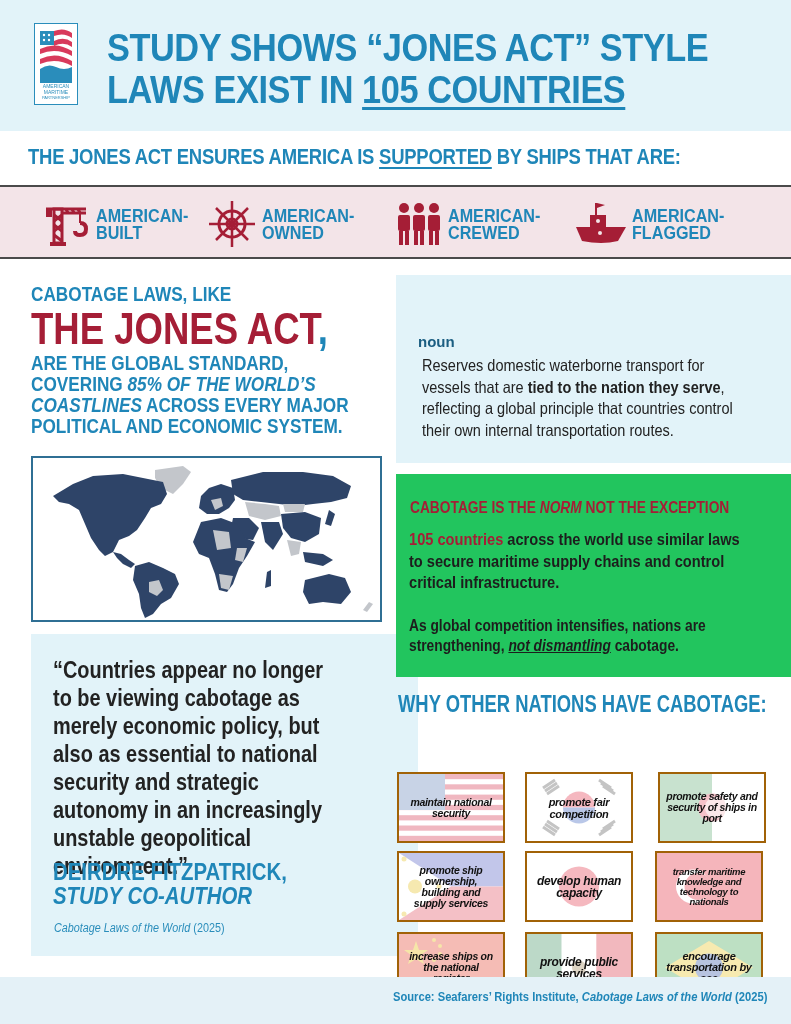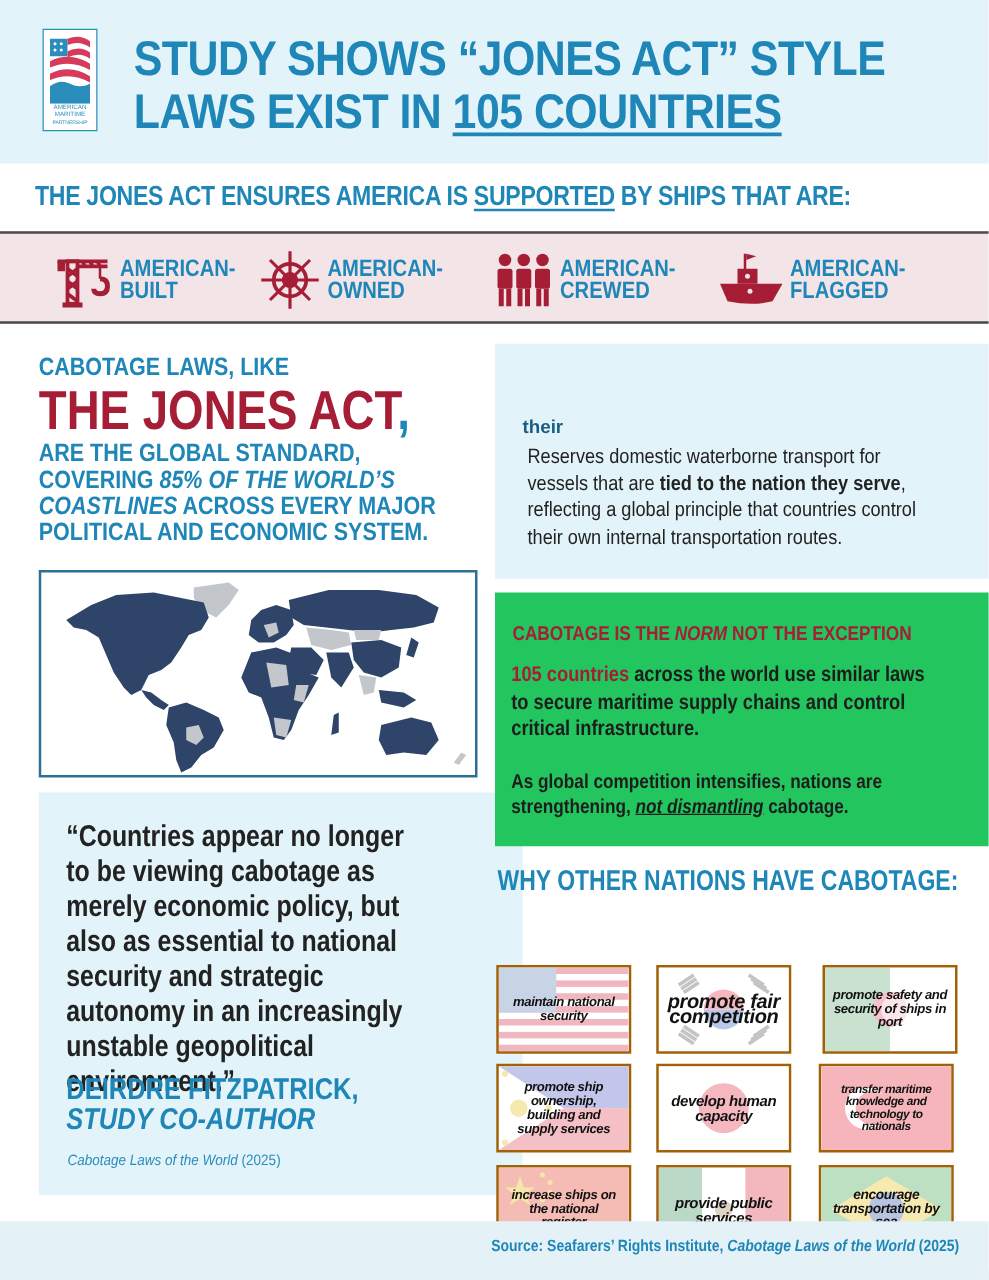--- a/index.html
+++ b/index.html
@@ -237,21 +237,21 @@
 <div class="quote">
   <div class="quote-text">“Countries appear no longer to be viewing cabotage as merely economic policy, but also as essential to national security and strategic autonomy in an increasingly unstable geopolitical environment.”</div>
   <div class="quote-author">
     <span>DEIRDRE FITZPATRICK,</span>
     <span class="role">STUDY CO-AUTHOR</span>
   </div>
   <div class="quote-cite"><i>Cabotage Laws of the World</i><span> (2025)</span></div>
 </div>
 
 <div class="def">
-  <div class="def-pos">their</div>
+  <div class="def-pos">noun</div>
   <div class="def-body"><span>Reserves domestic waterborne transport for vessels that are </span><b>tied to the nation they serve</b><span>, reflecting a global principle that countries control their own internal transportation routes.</span></div>
 </div>
 
 <div class="norm">
   <div class="norm-title"><span>CABOTAGE IS THE </span><i>NORM</i><span> NOT THE EXCEPTION</span></div>
   <div class="norm-p1"><span class="hl">105 countries</span><span> across the world use similar laws to secure maritime supply chains and control critical infrastructure.</span></div>
   <div class="norm-p2"><span>As global competition intensifies, nations are strengthening, </span><span class="em">not dismantling</span><span> cabotage.</span></div>
 </div>
 
 <div class="why-title">WHY OTHER NATIONS HAVE CABOTAGE:</div>
@@ -277,21 +277,21 @@
     <rect width="104" height="67" fill="#fff"></rect>
     <path d="M36 33.5 A16 16 0 0 1 68 33.5 Z" fill="#f5b8c0"></path>
     <path d="M36 33.5 A16 16 0 0 0 68 33.5 Z" fill="#b9c7e8"></path>
     <g stroke="#c4c4c4" stroke-width="3">
         <path d="M16 14 L28 6 M18 17 L30 9 M20 20 L32 12"></path>
         <path d="M72 6 L84 14 M74 9 L86 17 M76 12 L88 20"></path>
         <path d="M16 53 L28 61 M18 50 L30 58 M20 47 L32 55"></path>
         <path d="M72 61 L84 53 M74 58 L86 50 M76 55 L88 47"></path>
       </g>
   </svg>
-  <div class="flag-label" style="font-size:16px; line-height:12px;">promote fair competition</div>
+  <div class="flag-label" style="font-size:11px; line-height:12px;">promote fair competition</div>
 </div>
 <div class="flag" style="left:658px; top:724px;">
   <svg class="flag-bg" width="104" height="67" viewBox="0 0 104 67">
     <rect width="52" height="67" fill="#c8e2cf"></rect>
     <rect x="52" width="52" height="67" fill="#fff"></rect>
     <circle cx="52" cy="33.5" r="14" fill="#f5c2c9"></circle>
     <circle cx="56" cy="33.5" r="11" fill="#ffffff" opacity="0.6"></circle>
   </svg>
   <div class="flag-label">promote safety and security of ships in port</div>
 </div>

